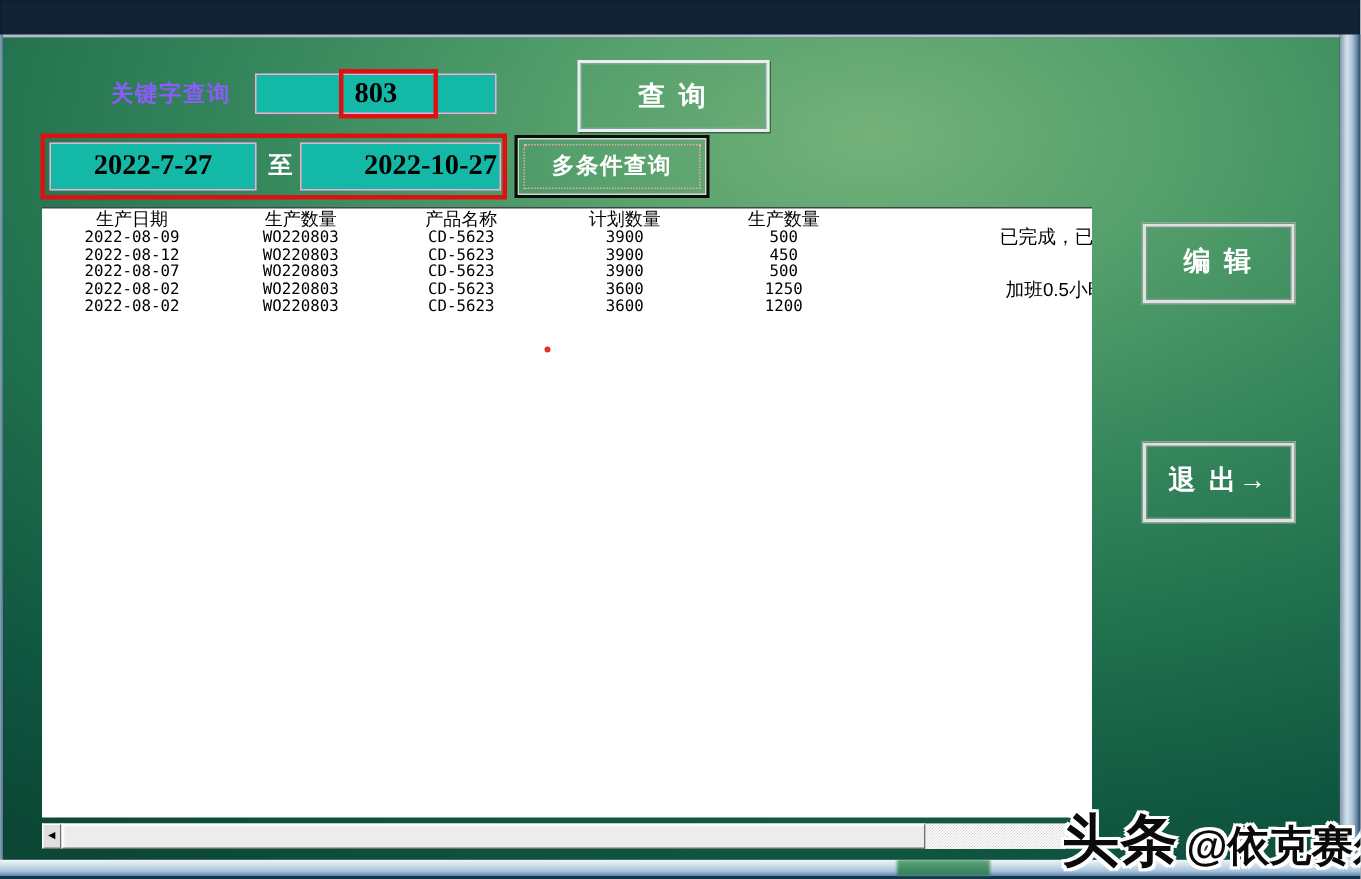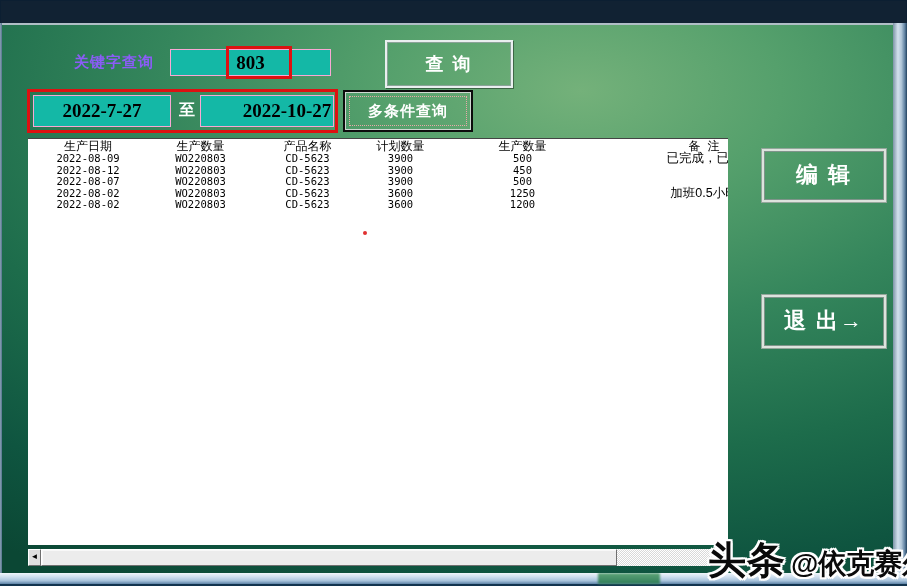--- a/index.html
+++ b/index.html
@@ -58,41 +58,41 @@
 
   
   .list{position:absolute;left:28px;top:138px;width:700px;height:407px;background:#fff;
     overflow:hidden;border-top:1px solid #444;box-sizing:border-box;}
   .hrow,.trow{position:absolute;left:0;width:100%;height:12px;}
   .hrow{top:3px;}
   .cell{position:absolute;top:0;text-align:center;color:#000;white-space:nowrap;
     font-family:"DejaVu Sans Mono",monospace;font-size:10.5px;line-height:11px;}
   .hrow .cell{font-family:Liberation Mono, monospace;font-size:12px;}
   .c0{left:5px;width:110px}.c1{left:120px;width:105px}.c2{left:227px;width:105px}
-  .c3{left:320px;width:105px}.c4{left:442px;width:105px}
+  .c3{left:336px;width:105px}.c4{left:442px;width:105px}
   .c5{left:576px;width:200px;font-family:"Liberation Sans",sans-serif;font-size:12.5px;}
   .red-dot{position:absolute;left:363px;top:231px;width:4px;height:4px;background:#e03030;border-radius:50%;z-index:7;}
 
   
   .hscroll{position:absolute;left:28px;top:549px;width:695px;height:17px;}
   .sb-btn{position:absolute;top:0;width:13px;height:17px;background:#dfdfdf;
     border:1px solid;border-color:#fff #6f6f6f #6f6f6f #fff;box-sizing:border-box;
     font-size:8px;line-height:14px;text-align:center;color:#000;}
   .sb-left{left:0;}
   .sb-right{left:682px;width:13px;}
   .sb-thumb{position:absolute;left:13px;top:0;width:576px;height:17px;background:#ececec;
     border:1px solid;border-color:#fff #6f6f6f #6f6f6f #fff;box-sizing:border-box;box-shadow:inset 1px 1px 0 #f8f8f8;}
   .sb-track{position:absolute;left:589px;top:0;width:93px;height:17px;background:#fff;
     background-image:linear-gradient(45deg,#d9d9d9 25%,transparent 25%,transparent 75%,#d9d9d9 75%),
       linear-gradient(45deg,#d9d9d9 25%,transparent 25%,transparent 75%,#d9d9d9 75%);
     background-size:2px 2px;background-position:0 0,1px 1px;}
 
   
-  .act-btn{position:absolute;left:761px;width:126px;background:transparent;color:#fff;
-    font-size:22px;font-weight:bold;letter-spacing:2px;text-align:center;box-sizing:border-box;cursor:default;
+  .act-btn{position:absolute;left:761px;width:103px;background:transparent;color:#fff;
+    font-size:18px;font-weight:bold;letter-spacing:2px;text-align:center;box-sizing:border-box;cursor:default;
     border:1px solid #93a69b;box-shadow:inset 0 0 0 2px #dde3dd,inset 0 0 0 3px #7e948a;}
   .edit-btn{top:148px;height:55px;line-height:51px;}
   .del-btn{top:218px;height:57px;line-height:53px;}
   .exit-btn{top:294px;height:55px;line-height:51px;}
 
   
   .watermark{position:absolute;left:708px;top:535px;z-index:50;white-space:nowrap;color:#0a0a0a;
     text-shadow:-2px 0 0 #fff,2px 0 0 #fff,0 -2px 0 #fff,0 2px 0 #fff,
       -2px -2px 0 #fff,2px -2px 0 #fff,-2px 2px 0 #fff,2px 2px 0 #fff;}
   .wm-brand{font-size:38px;font-weight:700;letter-spacing:1px;}
@@ -129,21 +129,20 @@
     <div class="focus-rect"></div>
   </div>
 
   <div class="list">
     <div class="hrow">
       <span class="cell c0">生产日期</span>
       <span class="cell c1">生产数量</span>
       <span class="cell c2">产品名称</span>
       <span class="cell c3">计划数量</span>
       <span class="cell c4">生产数量</span>
-      <span class="cell c5">备 注</span>
     </div>
     <div class="trow" style="top:14px">
       <span class="cell c0">2022-08-09</span>
       <span class="cell c1">WO220803</span>
       <span class="cell c2">CD-5623</span>
       <span class="cell c3">3900</span>
       <span class="cell c4">500</span>
       <span class="cell c5">已完成，已接</span>
     </div>
     <div class="trow" style="top:25.5px">

